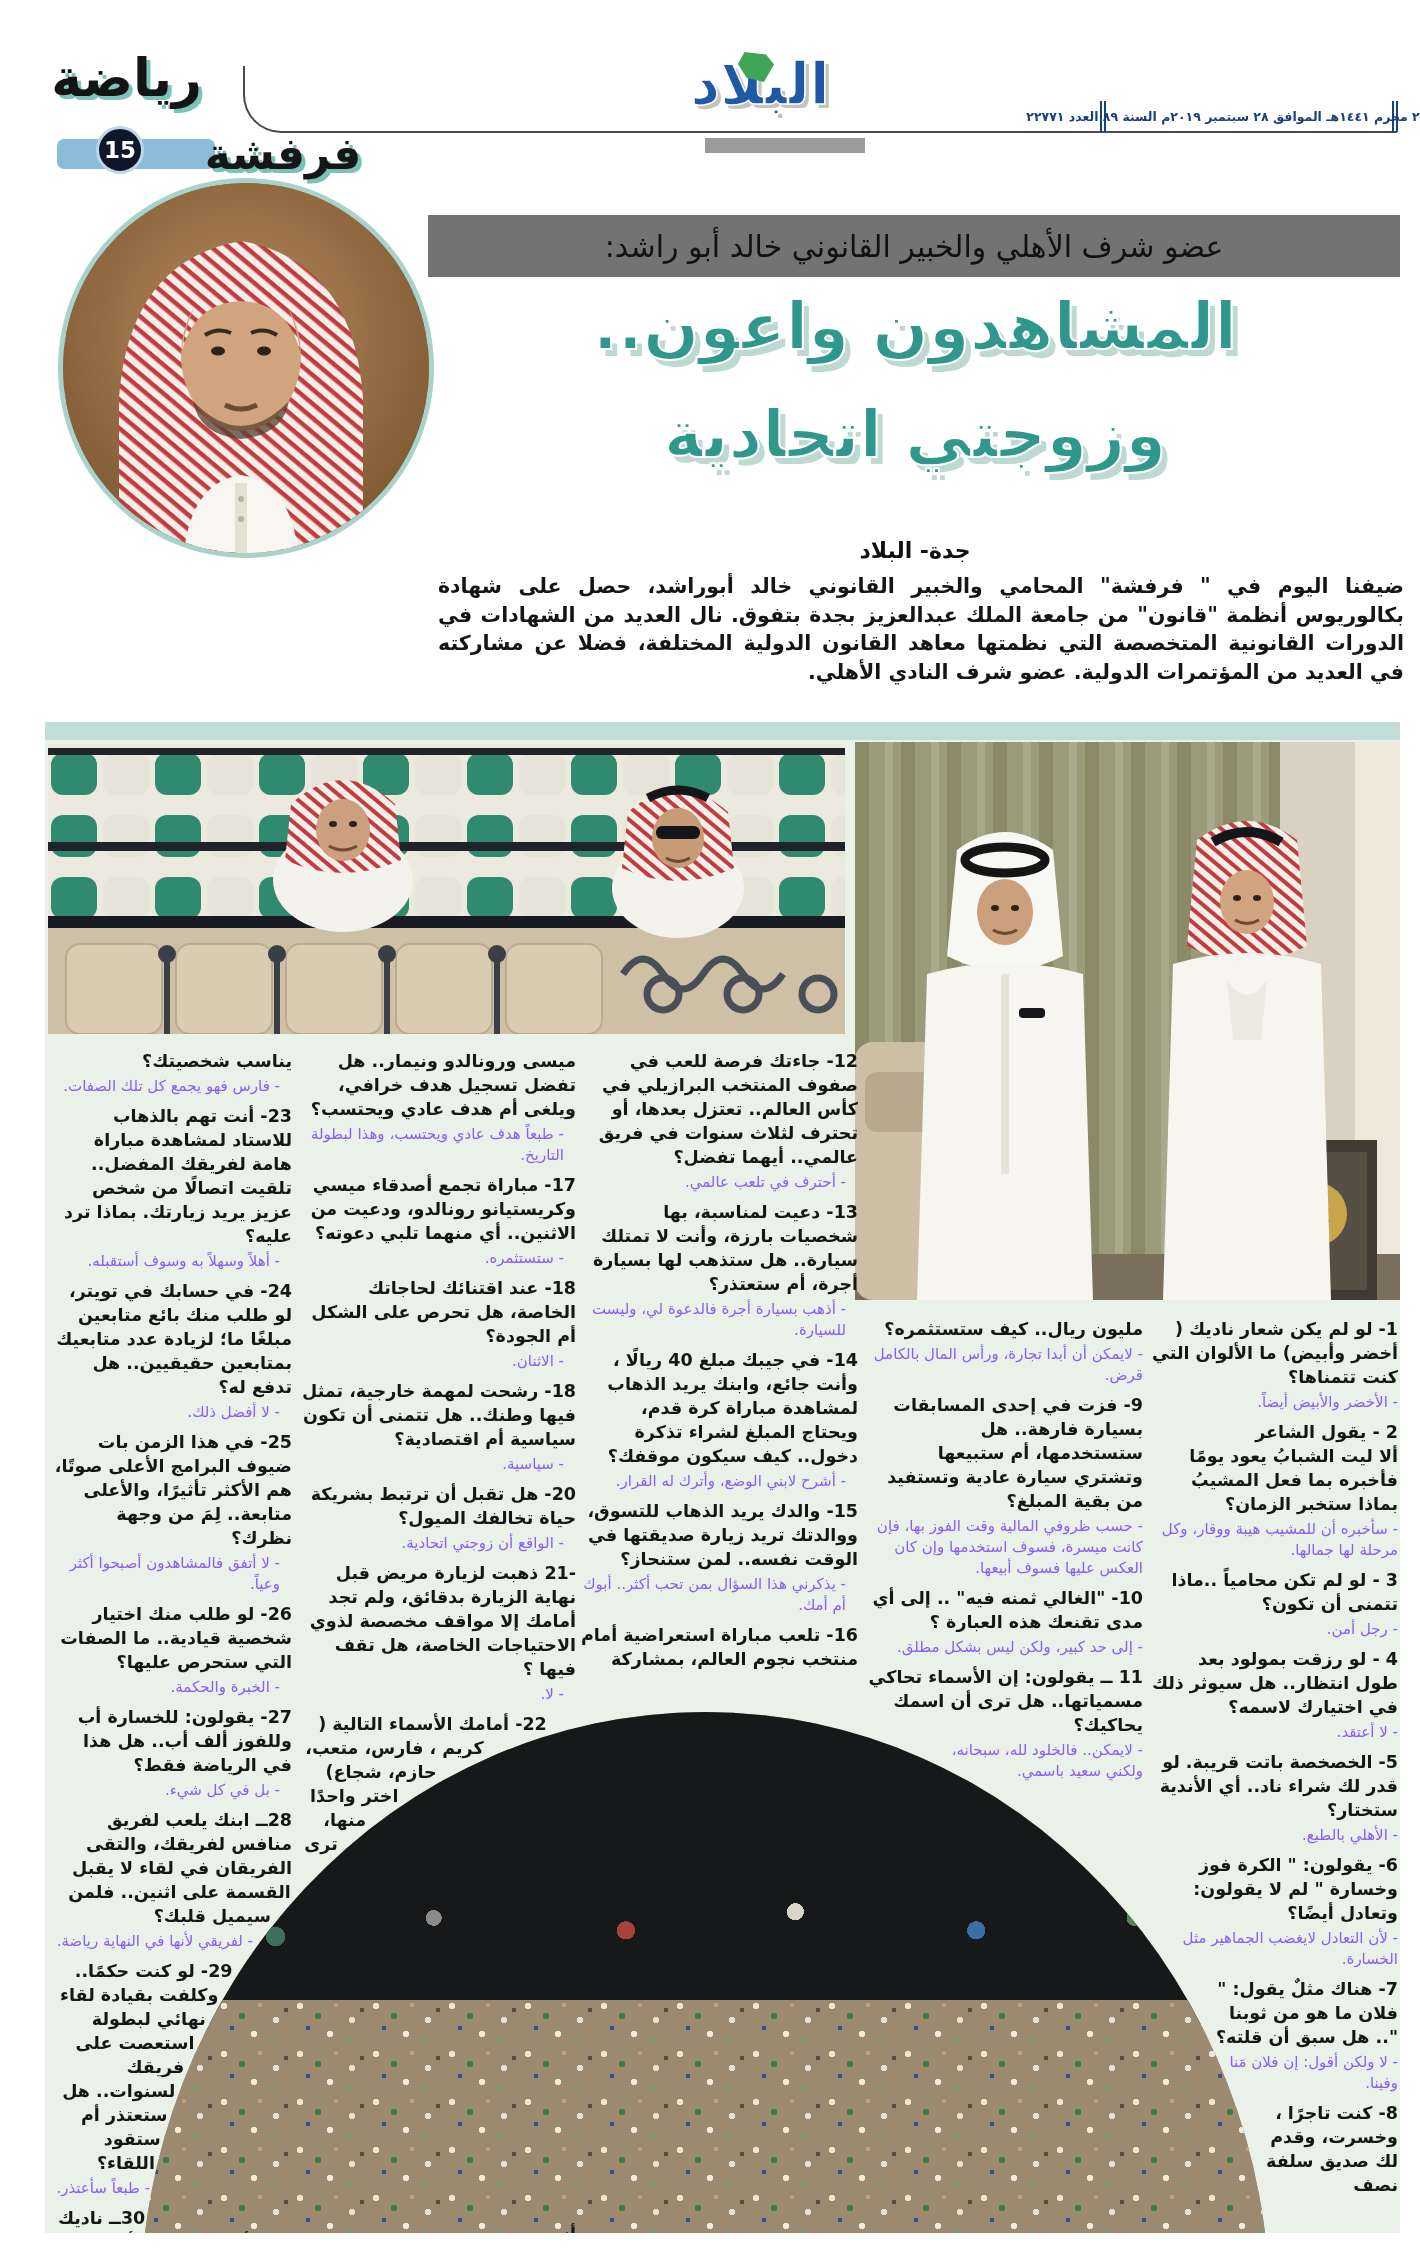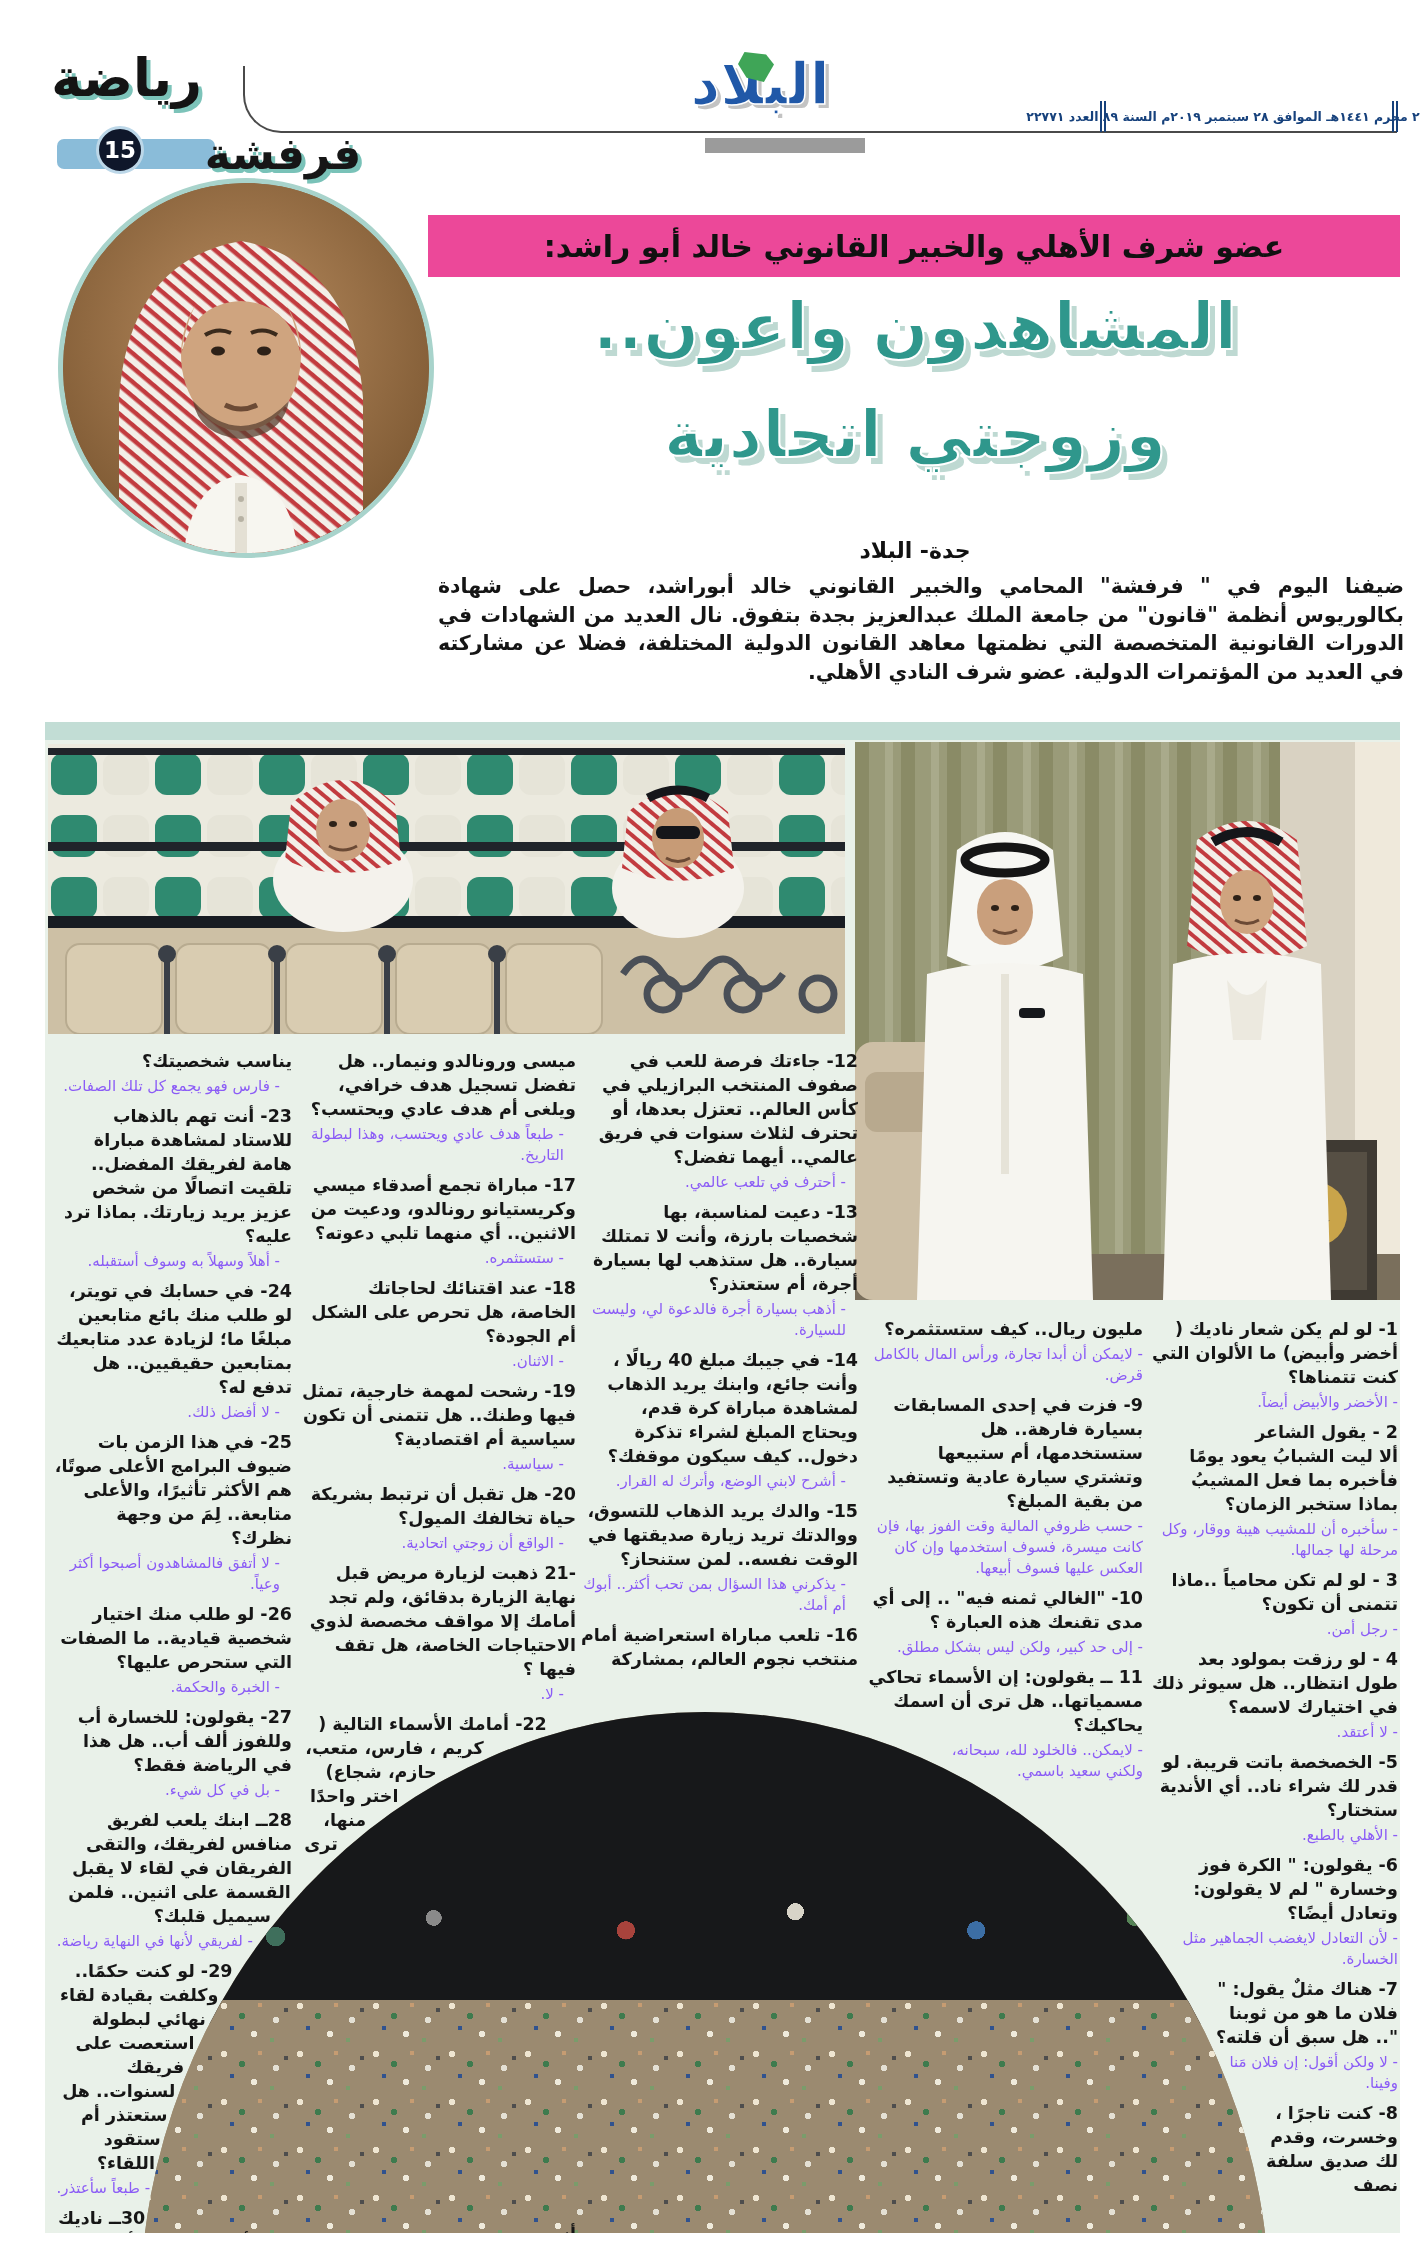--- a/index.html
+++ b/index.html
@@ -23,23 +23,23 @@
     clip-path:polygon(18% 0,78% 8%,100% 42%,72% 100%,24% 86%,0 40%);}
   .bilad-bar{position:absolute;left:705px;top:138px;width:160px;height:15px;background:#9b9b9b;}
   .date-strip{position:absolute;left:1100px;top:101px;width:298px;height:31px;
     border-left:6px double #16417c;border-right:6px double #16417c;
     display:flex;align-items:center;justify-content:center;
     font-size:12.5px;font-weight:700;color:#16417c;white-space:nowrap;}
 
   
   .farfasha{position:absolute;left:188px;top:128px;width:190px;text-align:center;
     font-size:44px;font-weight:800;color:#161616;text-shadow:4px 4px 0 #79c2b8;}
-  .kicker{position:absolute;left:428px;top:215px;width:972px;height:62px;background:#ec4899;
+  .kicker{position:absolute;left:428px;top:215px;width:972px;height:62px;background:#737373;
     display:flex;align-items:center;justify-content:center;
-    font-size:30px;font-weight:700;color:#111;}
+    font-size:30px;font-weight:400;color:#111;}
   .headline{position:absolute;left:430px;width:970px;text-align:center;
     font-size:66px;font-weight:800;color:#2f978c;
     -webkit-text-stroke:2px #ffffff;text-shadow:6px 7px 0 #bed9d2;}
   .headline.l1{top:288px;}
   .headline.l2{top:396px;}
   .portrait{position:absolute;left:58px;top:178px;width:376px;height:380px;border-radius:50%;
     border:5px solid #a8d3cb;overflow:hidden;background:#8a5f3c;}
   .byline{position:absolute;left:430px;top:538px;width:970px;text-align:center;
     font-size:22px;font-weight:800;color:#111;}
   .intro{position:absolute;left:438px;top:572px;width:966px;height:150px;
@@ -305,21 +305,21 @@
         <p class="q" data-interactable="false">16- تلعب مباراة استعراضية  أمام منتخب نجوم العالم، بمشاركة</p>
       </div>
     <div class="qa-col c4" data-interactable="false">
         <div class="shape s4" data-interactable="false"></div>
         <p class="q" data-interactable="false">ميسى ورونالدو ونيمار.. هل تفضل تسجيل هدف خرافي، ويلغى أم هدف عادي ويحتسب؟</p>
         <p class="a" data-interactable="false">- طبعاً هدف عادي ويحتسب، وهذا لبطولة التاريخ.</p>
         <p class="q" data-interactable="false">17- مباراة تجمع أصدقاء ميسي وكريستيانو رونالدو، ودعيت من الاثنين.. أي منهما تلبي دعوته؟</p>
         <p class="a" data-interactable="false">- ستستثمره.</p>
         <p class="q" data-interactable="false">18- عند اقتنائك لحاجاتك الخاصة، هل تحرص على الشكل أم الجودة؟</p>
         <p class="a" data-interactable="false">- الاثنان.</p>
-        <p class="q" data-interactable="false">19- رشحت لمهمة خارجية، تمثل فيها وطنك.. هل تتمنى أن تكون سياسية أم اقتصادية؟</p>
+        <p class="q" data-interactable="false">18- رشحت لمهمة خارجية، تمثل فيها وطنك.. هل تتمنى أن تكون سياسية أم اقتصادية؟</p>
         <p class="a" data-interactable="false">- سياسية.</p>
         <p class="q" data-interactable="false">20- هل تقبل أن ترتبط بشريكة حياة  تخالفك الميول؟</p>
         <p class="a" data-interactable="false">- الواقع أن زوجتي اتحادية.</p>
         <p class="q" data-interactable="false">-21 ذهبت لزيارة مريض قبل نهاية الزيارة بدقائق، ولم تجد أمامك إلا مواقف مخصصة لذوي الاحتياجات  الخاصة، هل تقف فيها ؟</p>
         <p class="a" data-interactable="false">- لا.</p>
         <p class="q" data-interactable="false">22- أمامك  الأسماء التالية ( كريم ، فارس، متعب، حازم، شجاع)  اختر واحدًا منها، ترى أنه</p>
       </div>
     <div class="qa-col c5" data-interactable="false">
         <div class="shape s5" data-interactable="false"></div>
         <p class="q" data-interactable="false">يناسب شخصيتك؟</p>

